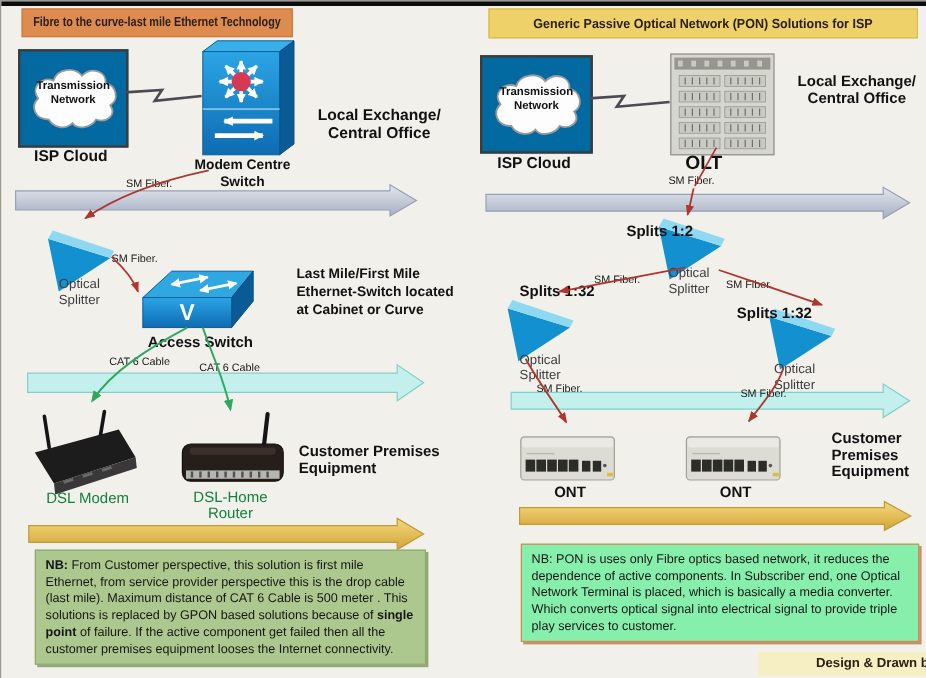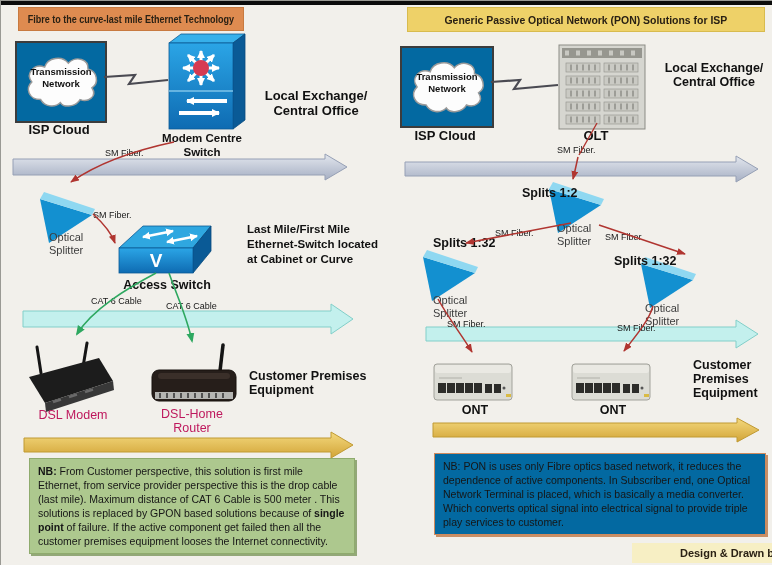--- a/index.html
+++ b/index.html
@@ -25,29 +25,29 @@
   .cloudbox{
     position:absolute;background:#0369a1;border:2px solid #3c3c3c;
   }
   .cloudbox svg{position:absolute;left:3%;top:4%;width:94%;height:92%;}
   .cloudtxt{
     position:absolute;left:0;top:30%;width:100%;text-align:center;
     font-weight:bold;font-size:9.5px;line-height:1.25;color:#111;white-space:normal;
   }
   .blk{font-weight:bold;font-size:12.5px;color:#111;}
   .blk-sm{font-weight:bold;font-size:11.5px;color:#111;line-height:1.18;}
-  .devlbl{font-size:12.5px;color:#be185d;line-height:1.15;}
+  .devlbl{font-size:12.5px;color:#15803d;line-height:1.15;}
   .smf{font-size:9px;color:#181818;}
   .splbl{font-size:11px;color:#3d3d3d;line-height:1.18;}
   .note{
     position:absolute;font-size:10.5px;line-height:1.34;color:#161616;
     padding:5px 8px;white-space:normal;
   }
   #note-left{left:28px;top:457px;width:308px;background:#adc88e;border:1px solid #8fab6d;box-shadow:2px 2px 0 #93a878;}
-  #note-right{left:433px;top:452px;width:314px;background:#0369a1;border:1px solid #cf8a5d;box-shadow:2px 2px 0 #c78f67;}
+  #note-right{left:433px;top:452px;width:314px;background:#86efac;border:1px solid #cf8a5d;box-shadow:2px 2px 0 #c78f67;}
   #footer{
     position:absolute;left:631px;top:542px;width:134px;height:20px;background:#f7efc4;
     display:flex;align-items:center;justify-content:center;font-weight:bold;font-size:11px;color:#2a2114;padding-left:44px;
   }
 </style>
 </head>
 <body>
 
 <div id="stage">
   <div class="topbar"></div>
@@ -224,21 +224,21 @@
   <div class="lbl smf" style="left:92px;top:209px;">SM Fiber.</div>
   <div class="lbl blk" style="left:118px;top:277px;width:96px;text-align:center;">Access Switch</div>
   <div class="lbl blk-sm wrap" style="left:246px;top:221px;width:142px;line-height:1.3;font-size:11.5px;">Last Mile/First Mile Ethernet-Switch located at Cabinet or Curve</div>
   <div class="lbl smf" style="left:90px;top:295px;">CAT 6 Cable</div>
   <div class="lbl smf" style="left:165px;top:300px;">CAT 6 Cable</div>
   <div class="lbl devlbl wrap" style="left:28px;top:407px;width:88px;text-align:center;">DSL Modem</div>
   <div class="lbl devlbl wrap" style="left:146px;top:406px;width:90px;text-align:center;">DSL-Home Router</div>
   <div class="lbl blk wrap" style="left:248px;top:368px;width:140px;">Customer Premises Equipment</div>
 
   <div class="lbl blk wrap" style="left:399px;top:127px;width:90px;text-align:center;font-size:13px;">ISP Cloud</div>
-  <div class="lbl blk" style="left:570px;top:127px;width:50px;text-align:center;font-size:13px;">OLT</div>
+  <div class="lbl blk" style="left:570px;top:127px;width:50px;font-size:16px;">OLT</div>
   <div class="lbl blk" style="left:656px;top:60px;width:114px;text-align:center;">
     <span>Local Exchange/</span><br>
     <span>Central Office</span>
   </div>
   <div class="lbl smf" style="left:556px;top:144px;">SM Fiber.</div>
   <div class="lbl blk" style="left:477px;top:185px;margin-left:44px;">Splits 1:2</div>
   <div class="lbl splbl wrap" style="left:556px;top:221px;width:64px;">Optical Splitter</div>
   <div class="lbl smf" style="left:494px;top:227px;">SM Fiber.</div>
   <div class="lbl smf" style="left:604px;top:231px;">SM Fiber.</div>
   <div class="lbl blk" style="left:432px;top:235px;">Splits 1:32</div>

